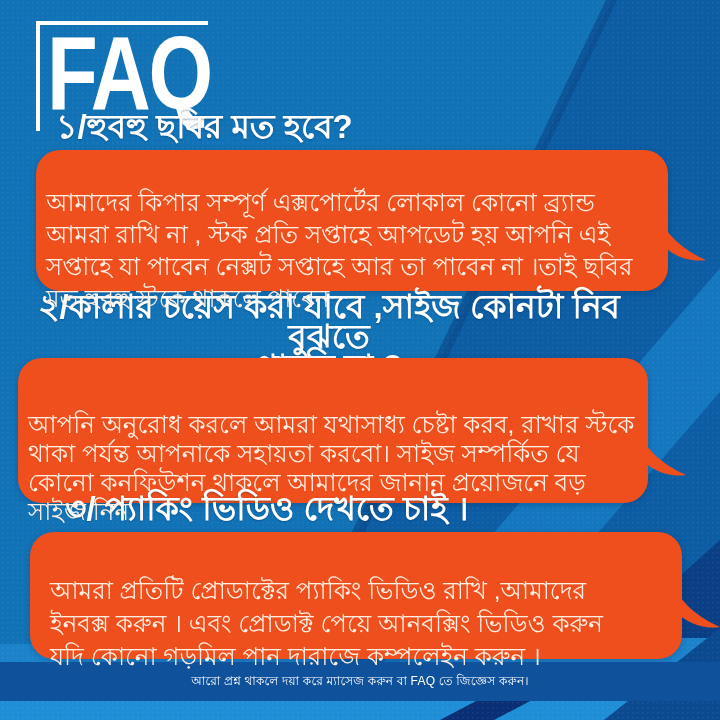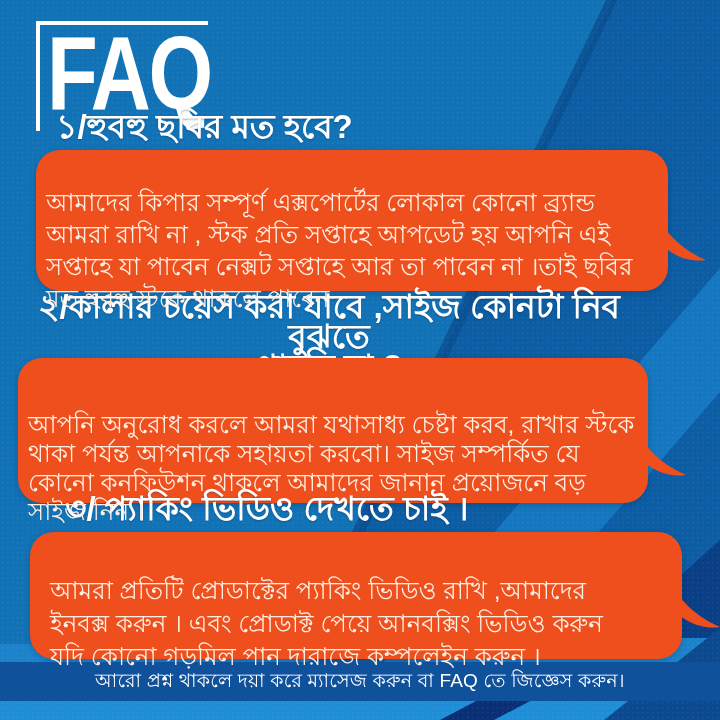--- a/index.html
+++ b/index.html
@@ -43,21 +43,21 @@
   .b1{left:36px;top:150px;width:622px;height:136px;padding:5px 0 0 10px;line-height:32px;}
   .b2{left:18px;top:358px;width:620px;height:122px;padding:23px 0 0 10px;line-height:29px;}
   .b3{left:30px;top:532px;width:632px;height:118px;padding:9px 0 0 20px;line-height:33px;}
   .tail{position:absolute;z-index:1;}
   .tail svg{display:block;}
   
   .footer-band{
     position:absolute;left:0;top:662px;width:720px;height:39px;
     background:#10519b;display:flex;align-items:center;justify-content:center;
   }
-  .footer-text{color:#fff;font-size:19px;letter-spacing:.2px;}
+  .footer-text{color:#fff;font-size:12px;letter-spacing:.2px;}
 </style>
 </head>
 <body>
 
 <div class="canvas">
 
   <svg class="bg-svg" viewBox="0 0 720 720" aria-hidden="true">
     <rect x="0" y="0" width="720" height="720" fill="#1272b6"></rect>
 
     <polygon points="612,0 720,0 720,720 268,720" fill="#0d5da4"></polygon>

